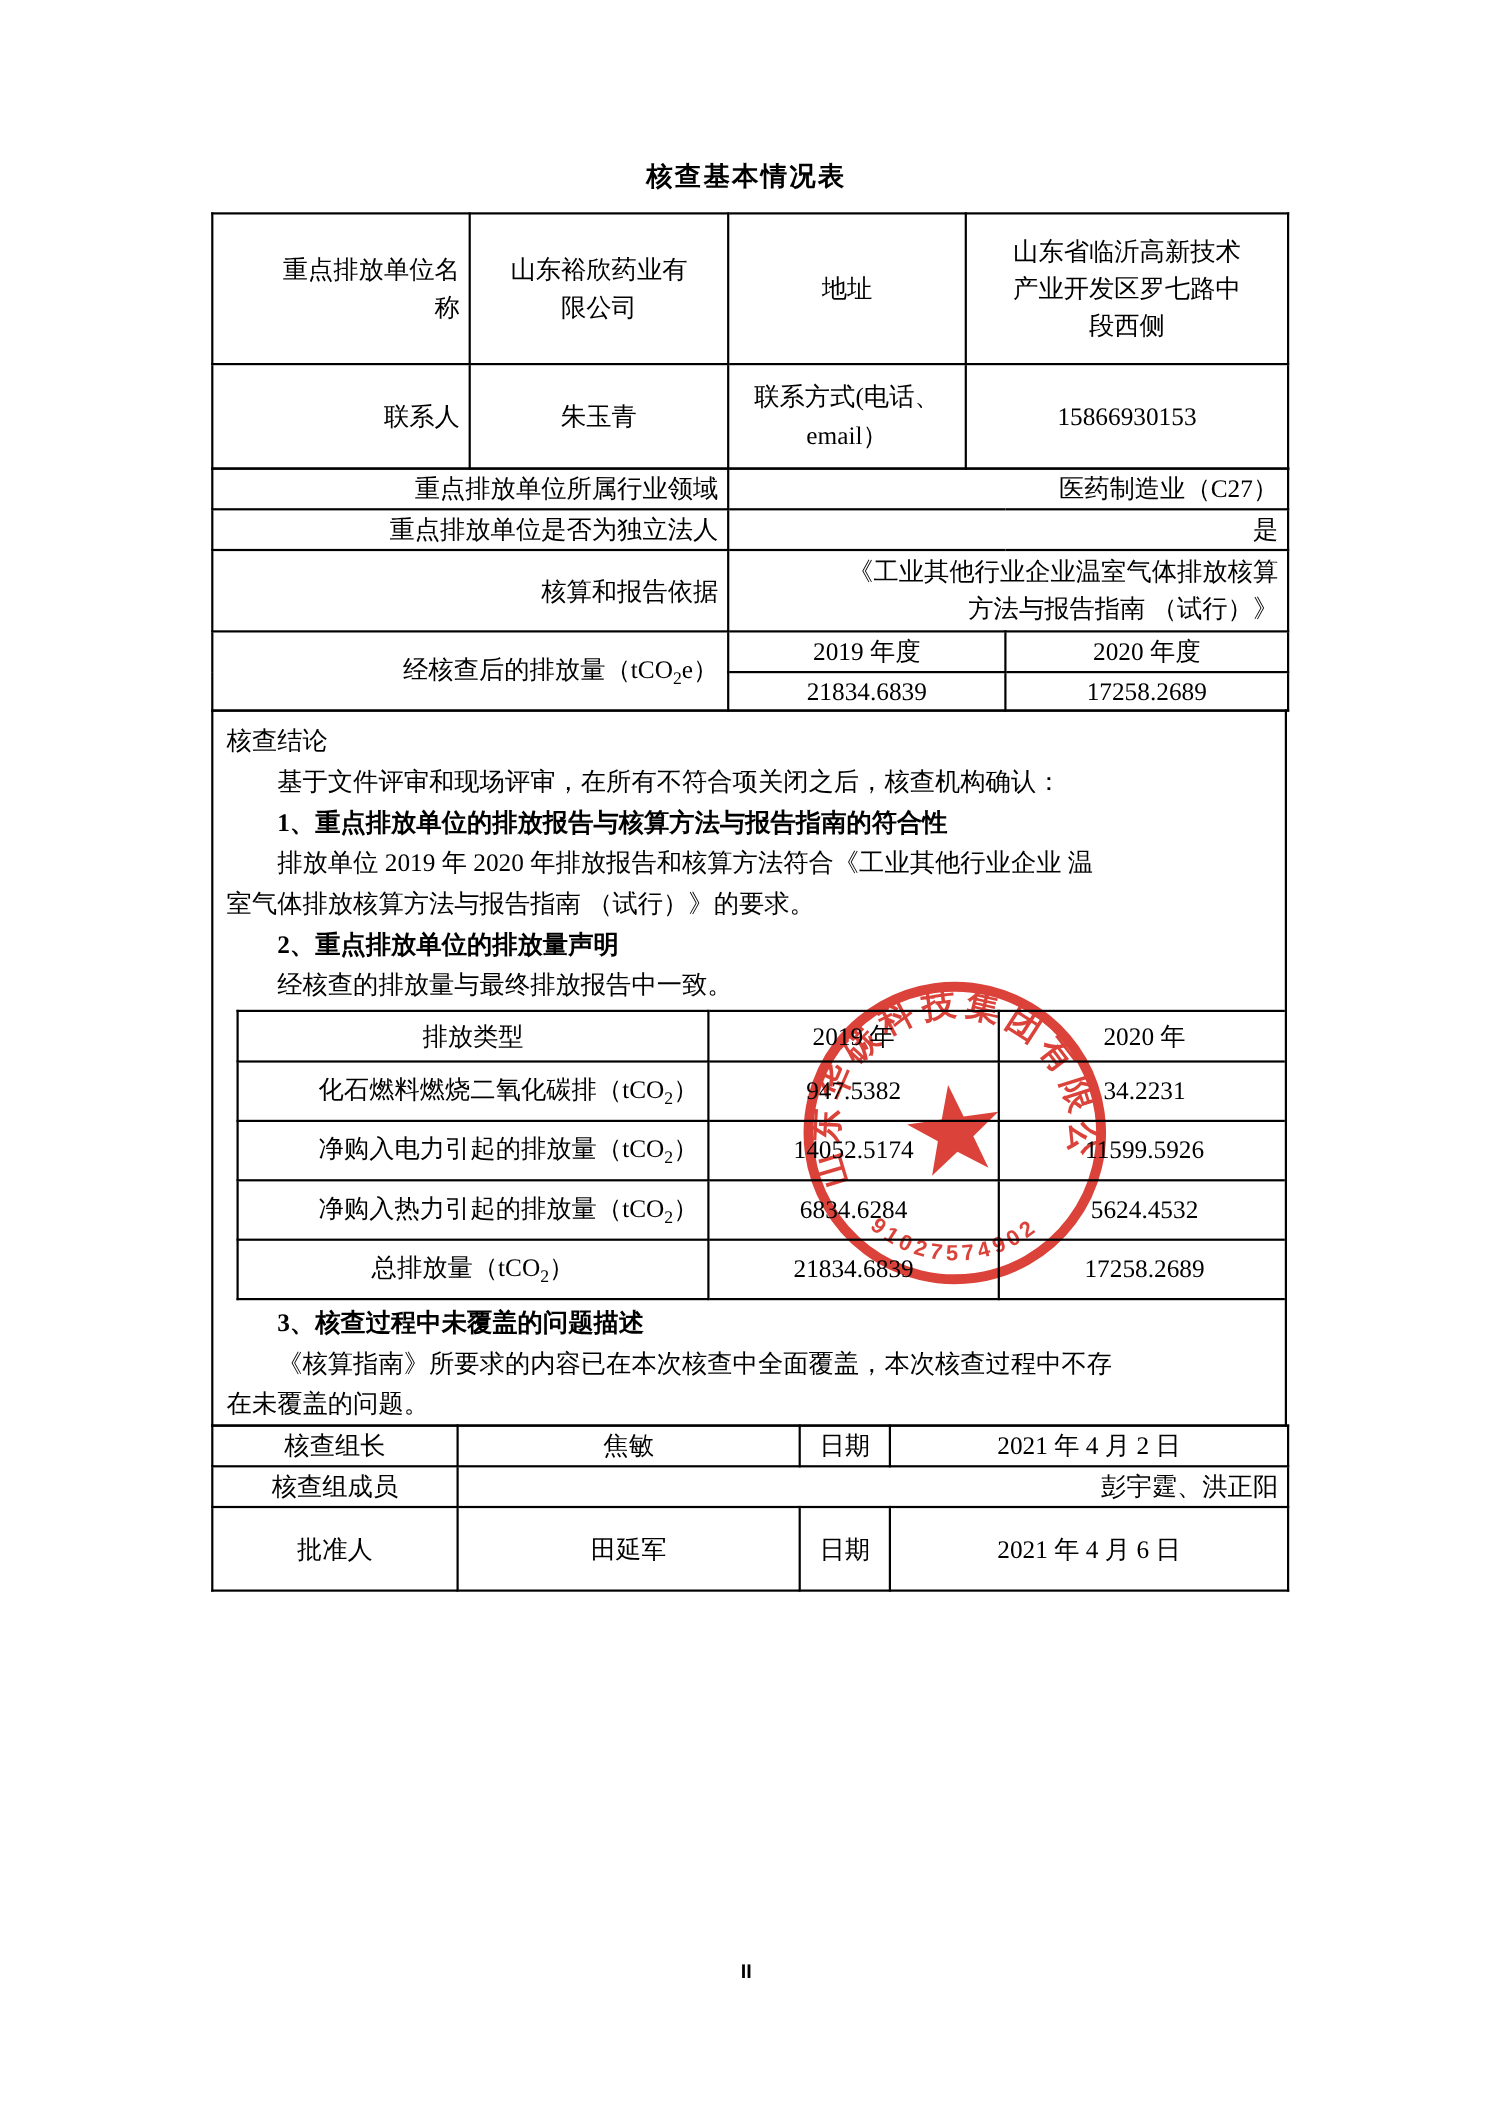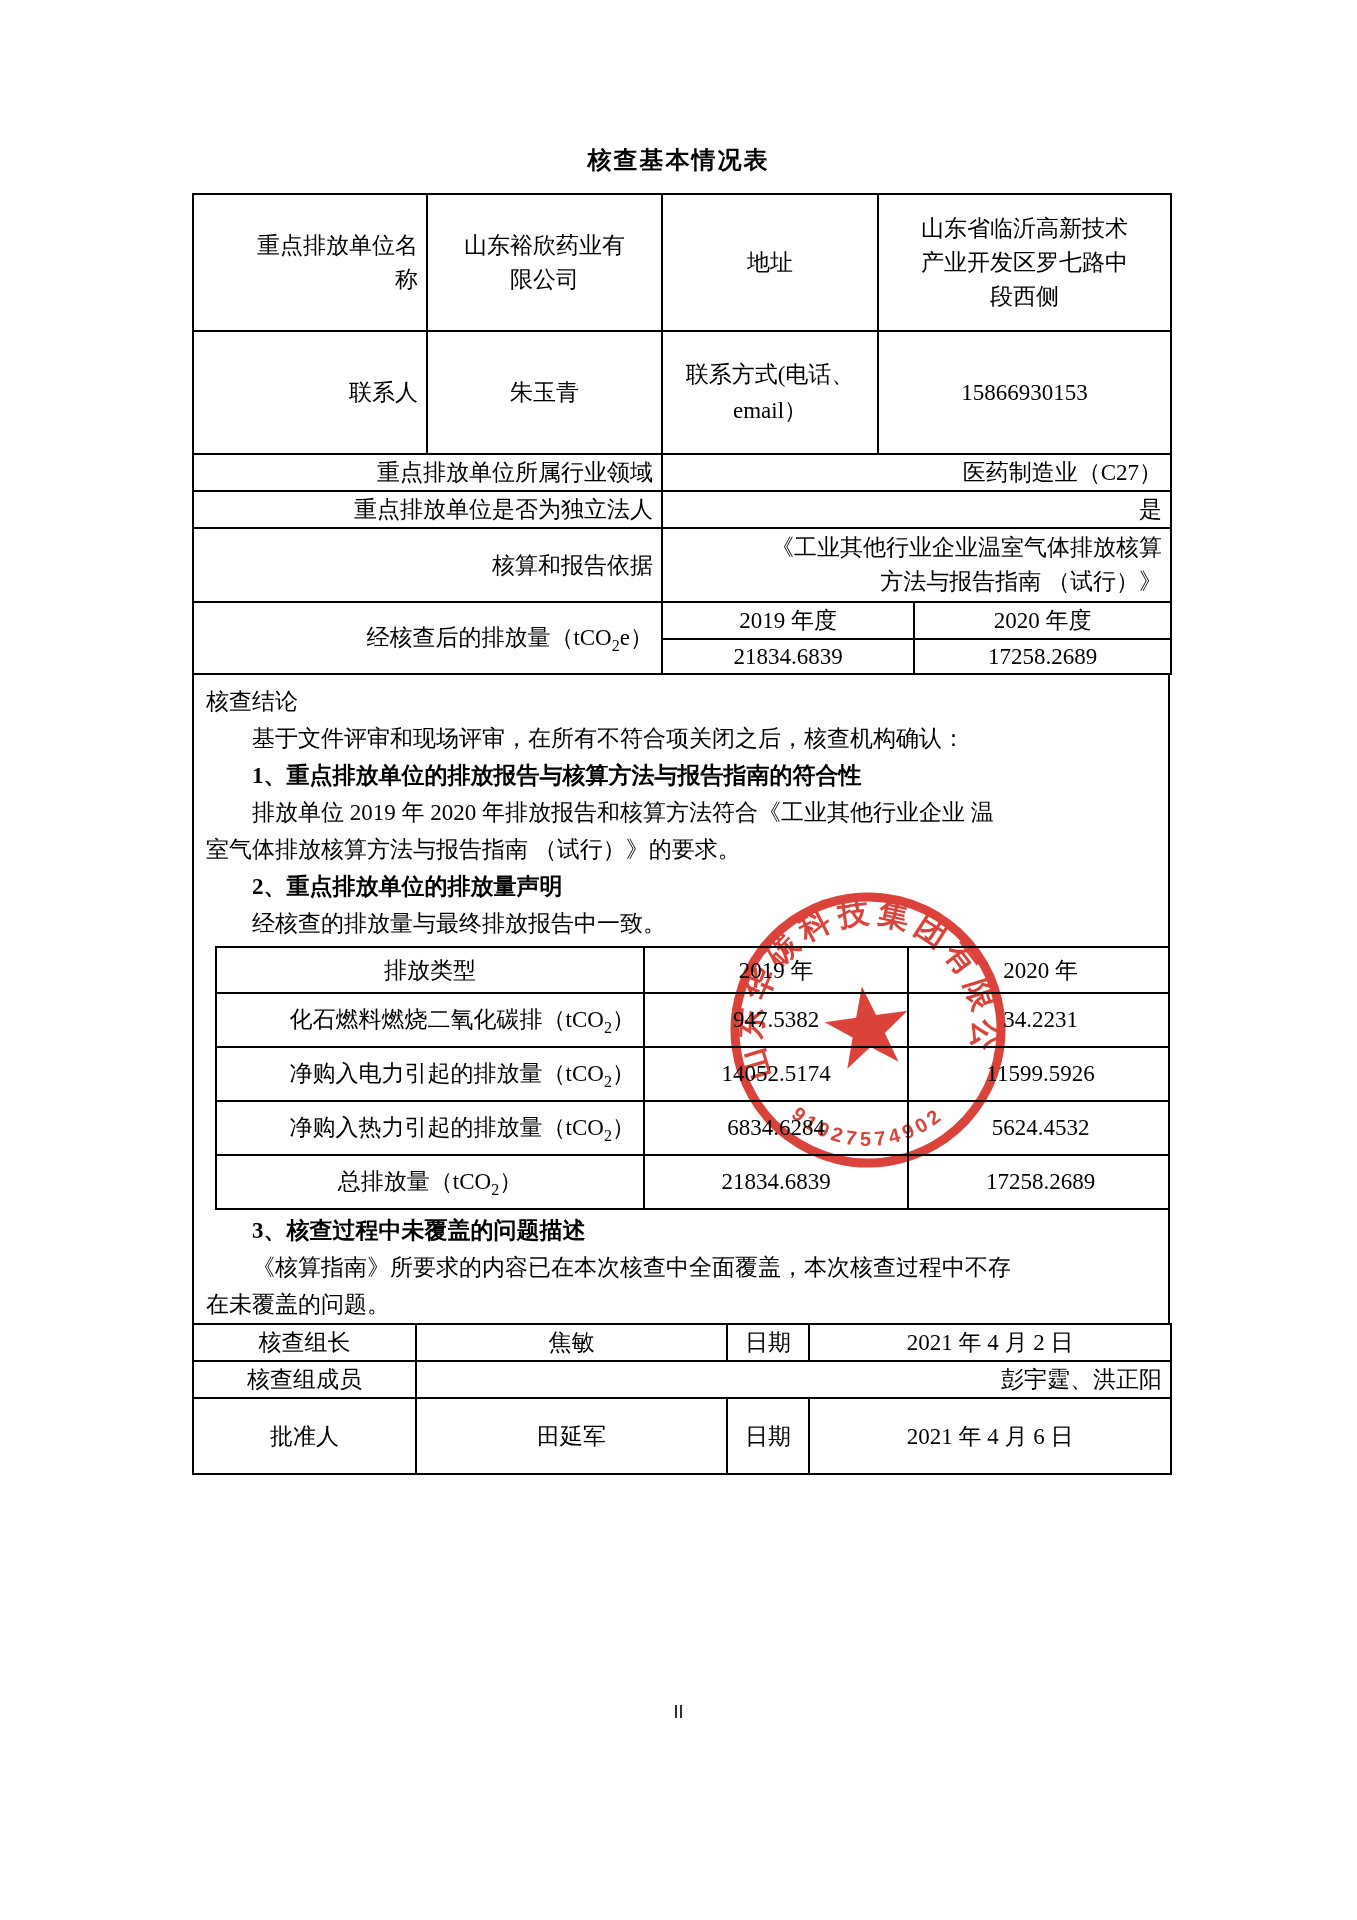--- a/index.html
+++ b/index.html
@@ -22,22 +22,22 @@
   .concl-cell p{margin:0;line-height:37px;font-size:23px;}
   .b{font-weight:bold;}
   .ind{text-indent:2em;}
   
   .emis{margin:4px 0 2px 9px;width:957px;}
   .emis td{font-size:23px;}
   sub{font-size:70%;}
   
   .stamp{position:absolute;left:698px;top:860px;width:340px;height:340px;
          mix-blend-mode:multiply;opacity:.88;pointer-events:none;}
-  .footer-page{position:absolute;top:1702px;left:0;width:100%;text-align:center;
-               font-size:18px;font-family:"Liberation Sans",sans-serif;}
+  .footer-page{position:absolute;top:1782px;left:0;width:100%;text-align:center;
+               font-size:18px;font-family:"Liberation Sans",sans-serif;font-weight:bold;}
 </style>
 </head>
 <body>
 
 <div class="page">
 
   <div class="doc-title">核查基本情况表</div>
 
   <div class="tbl-wrap">
 
@@ -52,21 +52,21 @@
           <tr style="height:137px">
         <td class="tl pre lh34">重点排放单位名
 称</td>
         <td class="tc pre lh34">山东裕欣药业有
 限公司</td>
         <td class="tc">地址</td>
         <td class="tc pre lh34">山东省临沂高新技术
 产业开发区罗七路中
 段西侧</td>
       </tr>
-      <tr style="height:123px">
+      <tr style="height:95px">
         <td class="tl">联系人</td>
         <td class="tc">朱玉青</td>
         <td class="tc pre lh36">联系方式(电话、
 email）</td>
         <td class="tc">15866930153</td>
       </tr>
     </tbody>
       </table>
 
     <table>

